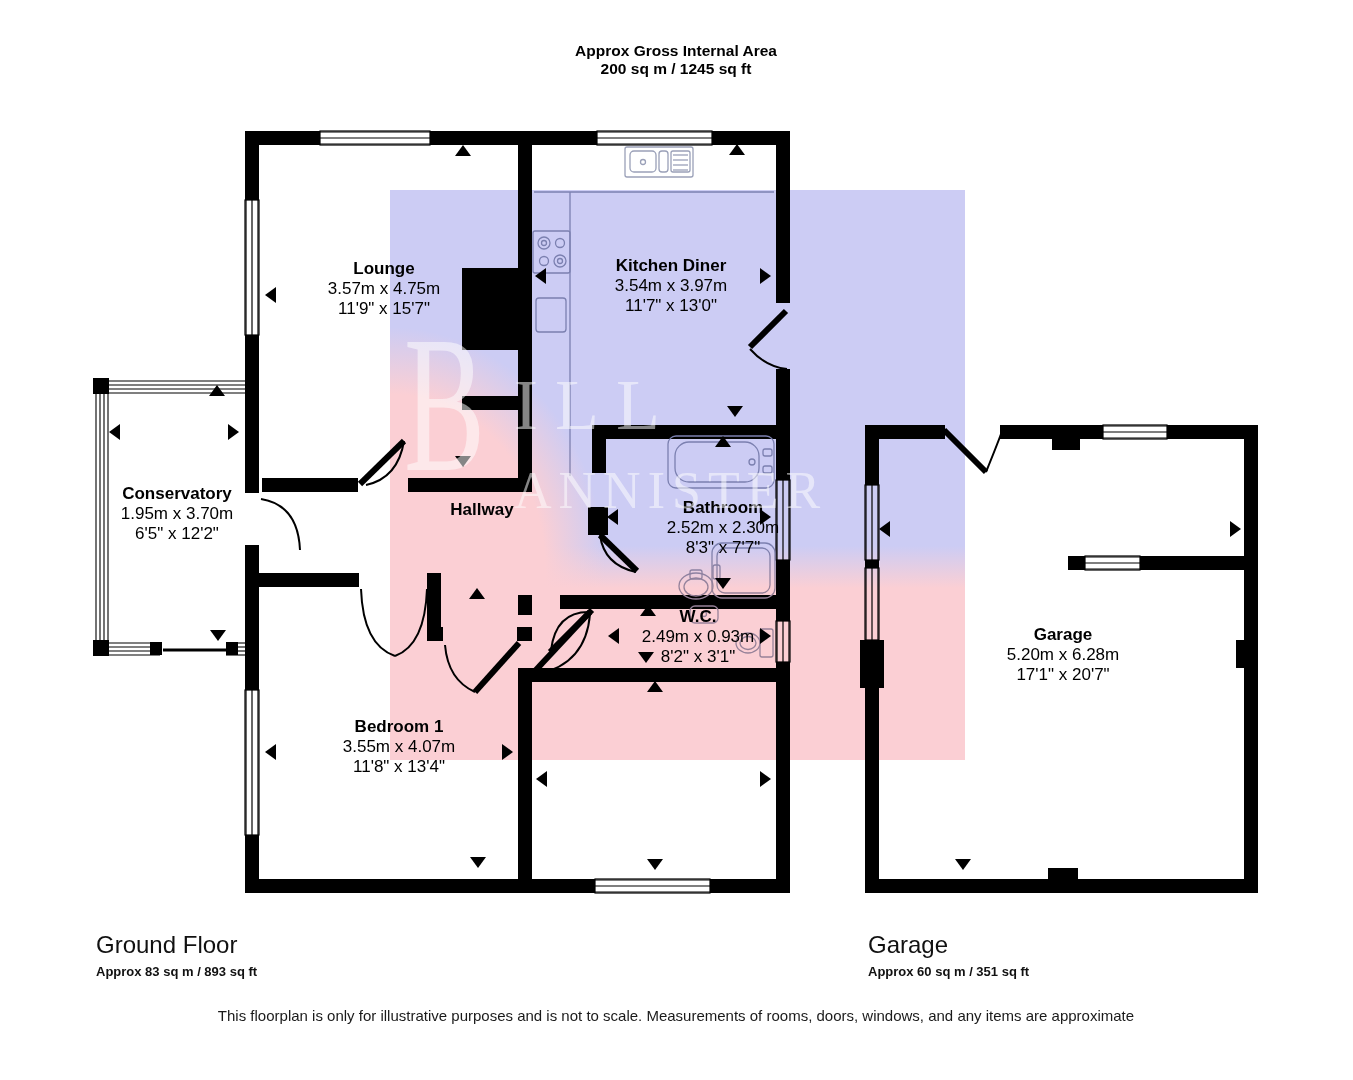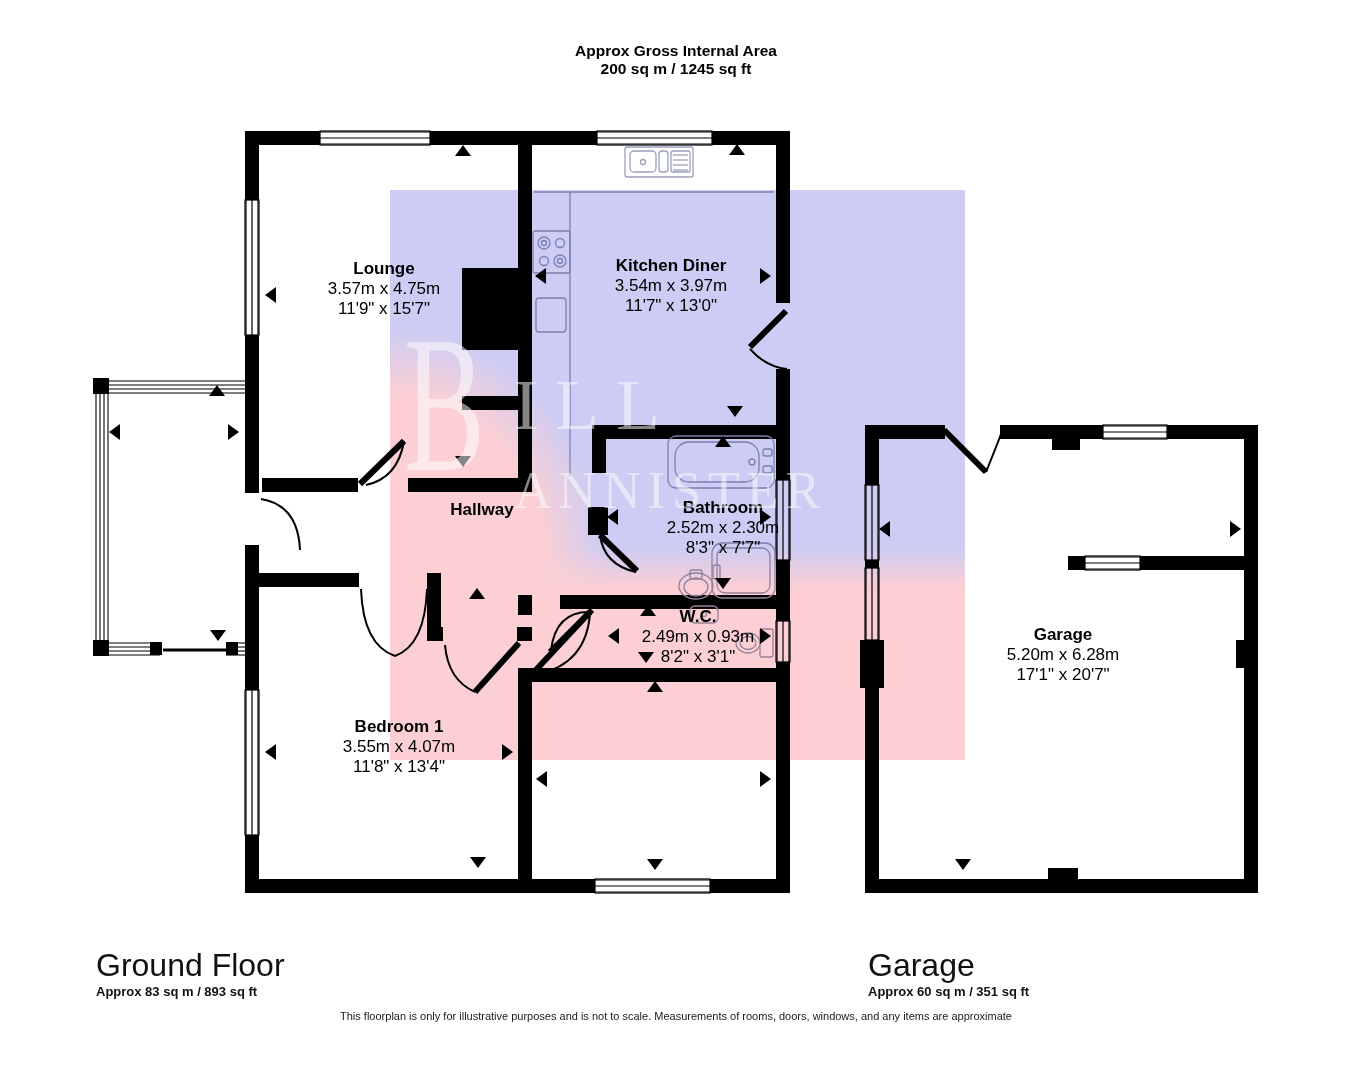--- a/index.html
+++ b/index.html
@@ -19,24 +19,24 @@
   .watermark{position:absolute;z-index:4;color:#ffffff;opacity:.52;pointer-events:none;
              font-family:"Liberation Serif", serif;}
   .wm-b{left:404px;top:306px;font-size:196px;line-height:1;transform:scaleX(.62);
         transform-origin:left top;}
   .wm-lines{left:514px;top:330px;margin-top:32px;}
   .wm-line1{font-size:72px;line-height:86px;letter-spacing:17px;}
   .wm-line2{font-size:52px;line-height:86px;letter-spacing:7px;}
   .title{position:absolute;z-index:5;left:676px;top:42px;transform:translateX(-50%);
          text-align:center;font-weight:bold;font-size:15.5px;line-height:18px;color:#000000;}
   .floor-label{position:absolute;z-index:5;color:#111;}
-  .floor-name{font-size:32px;line-height:30px;margin-top:20px;}
+  .floor-name{font-size:24px;line-height:30px;}
   .floor-area{font-size:13px;font-weight:bold;line-height:24px;}
   .disclaimer{position:absolute;z-index:5;left:676px;top:1008px;transform:translateX(-50%);
-              text-align:center;font-size:11px;line-height:16.5px;color:#1a1a1a;white-space:nowrap;}
+              text-align:center;font-size:15px;line-height:16.5px;color:#1a1a1a;white-space:nowrap;}
   .disclaimer span{display:block;}
 </style>
 </head>
 <body>
 
 <div class="canvas">
 
   <svg class="plan-svg" width="1353" height="1080" viewBox="0 0 1353 1080">
 
     <g fill="#000">
@@ -271,20 +271,25 @@
   <div class="room-label" style="left:384px;top:259px">
     <span class="rname">Lounge</span>
     <span class="rdim">3.57m x 4.75m</span>
     <span class="rdim">11'9" x 15'7"</span>
   </div>
   <div class="room-label" style="left:671px;top:256px">
     <span class="rname">Kitchen Diner</span>
     <span class="rdim">3.54m x 3.97m</span>
     <span class="rdim">11'7" x 13'0"</span>
   </div>
+  <div class="room-label" style="left:177px;top:484px">
+    <span class="rname">Conservatory</span>
+    <span class="rdim">1.95m x 3.70m</span>
+    <span class="rdim">6'5" x 12'2"</span>
+  </div>
   <div class="room-label" style="left:482px;top:500px">
     <span class="rname">Hallway</span>
   </div>
   <div class="room-label" style="left:723px;top:498px">
     <span class="rname">Bathroom</span>
     <span class="rdim">2.52m x 2.30m</span>
     <span class="rdim">8'3" x 7'7"</span>
   </div>
   <div class="room-label" style="left:698px;top:607px">
     <span class="rname">W.C.</span>

